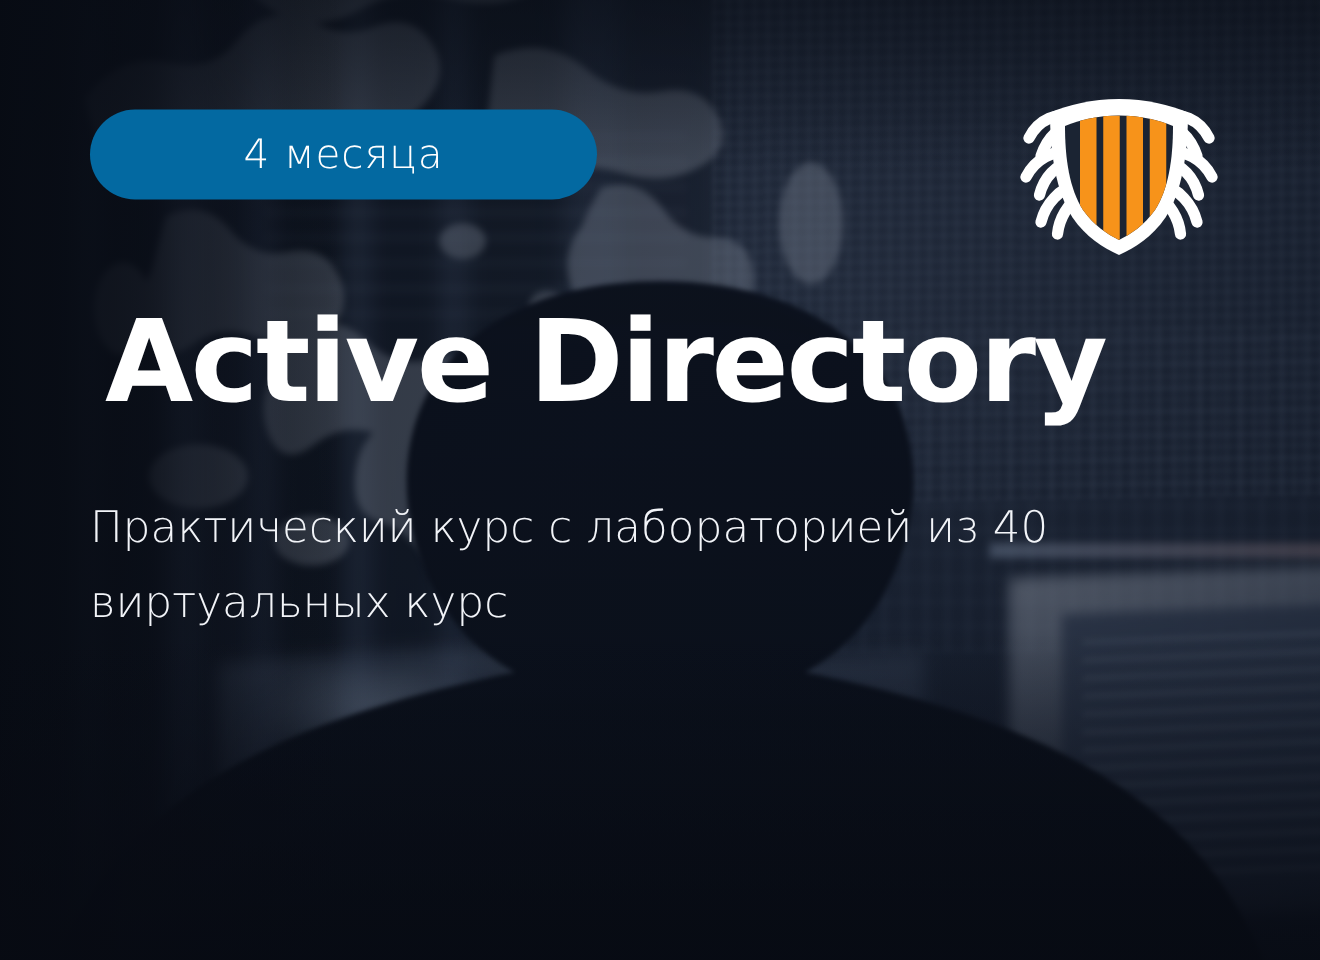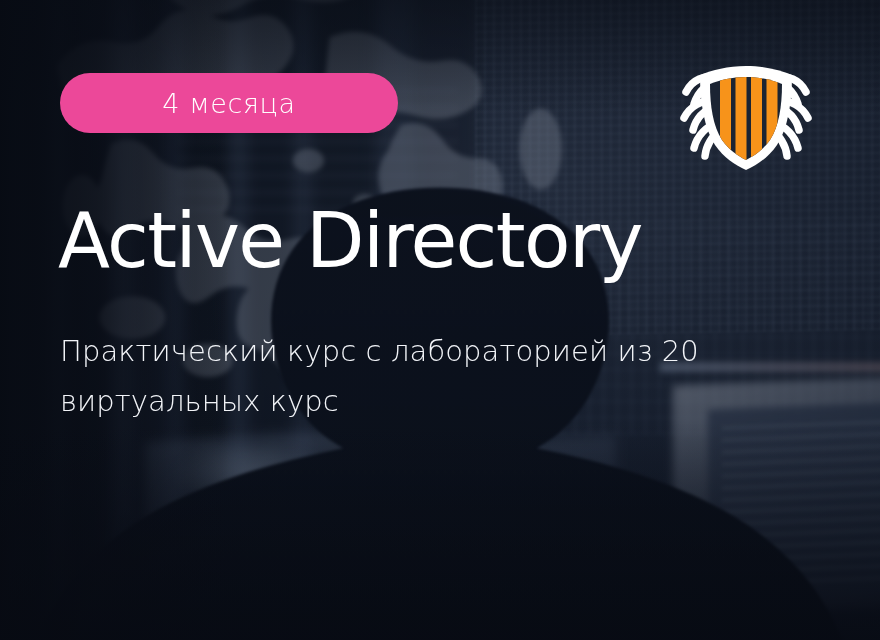--- a/index.html
+++ b/index.html
@@ -172,37 +172,37 @@
 
   
   .content{ position:absolute; inset:0; }
 
   .badge{
     position:absolute;
     left:60px; top:73px;
     width:338px; height:60px;
     border-radius:30px;
     display:flex; align-items:center; justify-content:center;
-    background:#ec4899;
+    background:#0369a1;
   }
   .badge-label{
     color:#ffffff;
     font-size:27px;
     font-weight:300;
     letter-spacing:.6px;
     line-height:1;
     font-family:"DejaVu Sans", sans-serif;
   }
 
   .title{
     position:absolute;
-    left:58px; top:203px;
+    left:70px; top:203px;
     color:#ffffff;
     font-size:76px;
-    font-weight:normal;
+    font-weight:bold;
     letter-spacing:-1.6px;
     line-height:1;
     white-space:nowrap;
     font-family:"DejaVu Sans", sans-serif;
   }
 
   .subtitle{
     position:absolute;
     left:60px; top:326px;
     width:740px;
@@ -306,21 +306,21 @@
 
   <div class="content">
 
     <div class="badge">
       <span class="badge-label">4 месяца</span>
     </div>
 
     <h1 class="title">Active Directory</h1>
 
     <div class="subtitle">
-      <div class="sub-line">Практический курс с лабораторией из 20</div>
+      <div class="sub-line">Практический курс с лабораторией из 40</div>
       <div class="sub-line">виртуальных курс</div>
     </div>
 
     <div class="logo">
       <svg viewBox="0 0 148 118" aria-hidden="true">
         <g fill="none" stroke="#ffffff" stroke-width="7.5" stroke-linecap="round" stroke-linejoin="round">
 
           <path d="M48 26 C32 22 20 28 14 40"></path>
           <path d="M46 30 C34 32 26 40 22 52"></path>
           <path d="M44 48 C30 48 18 54 12 66"></path>

